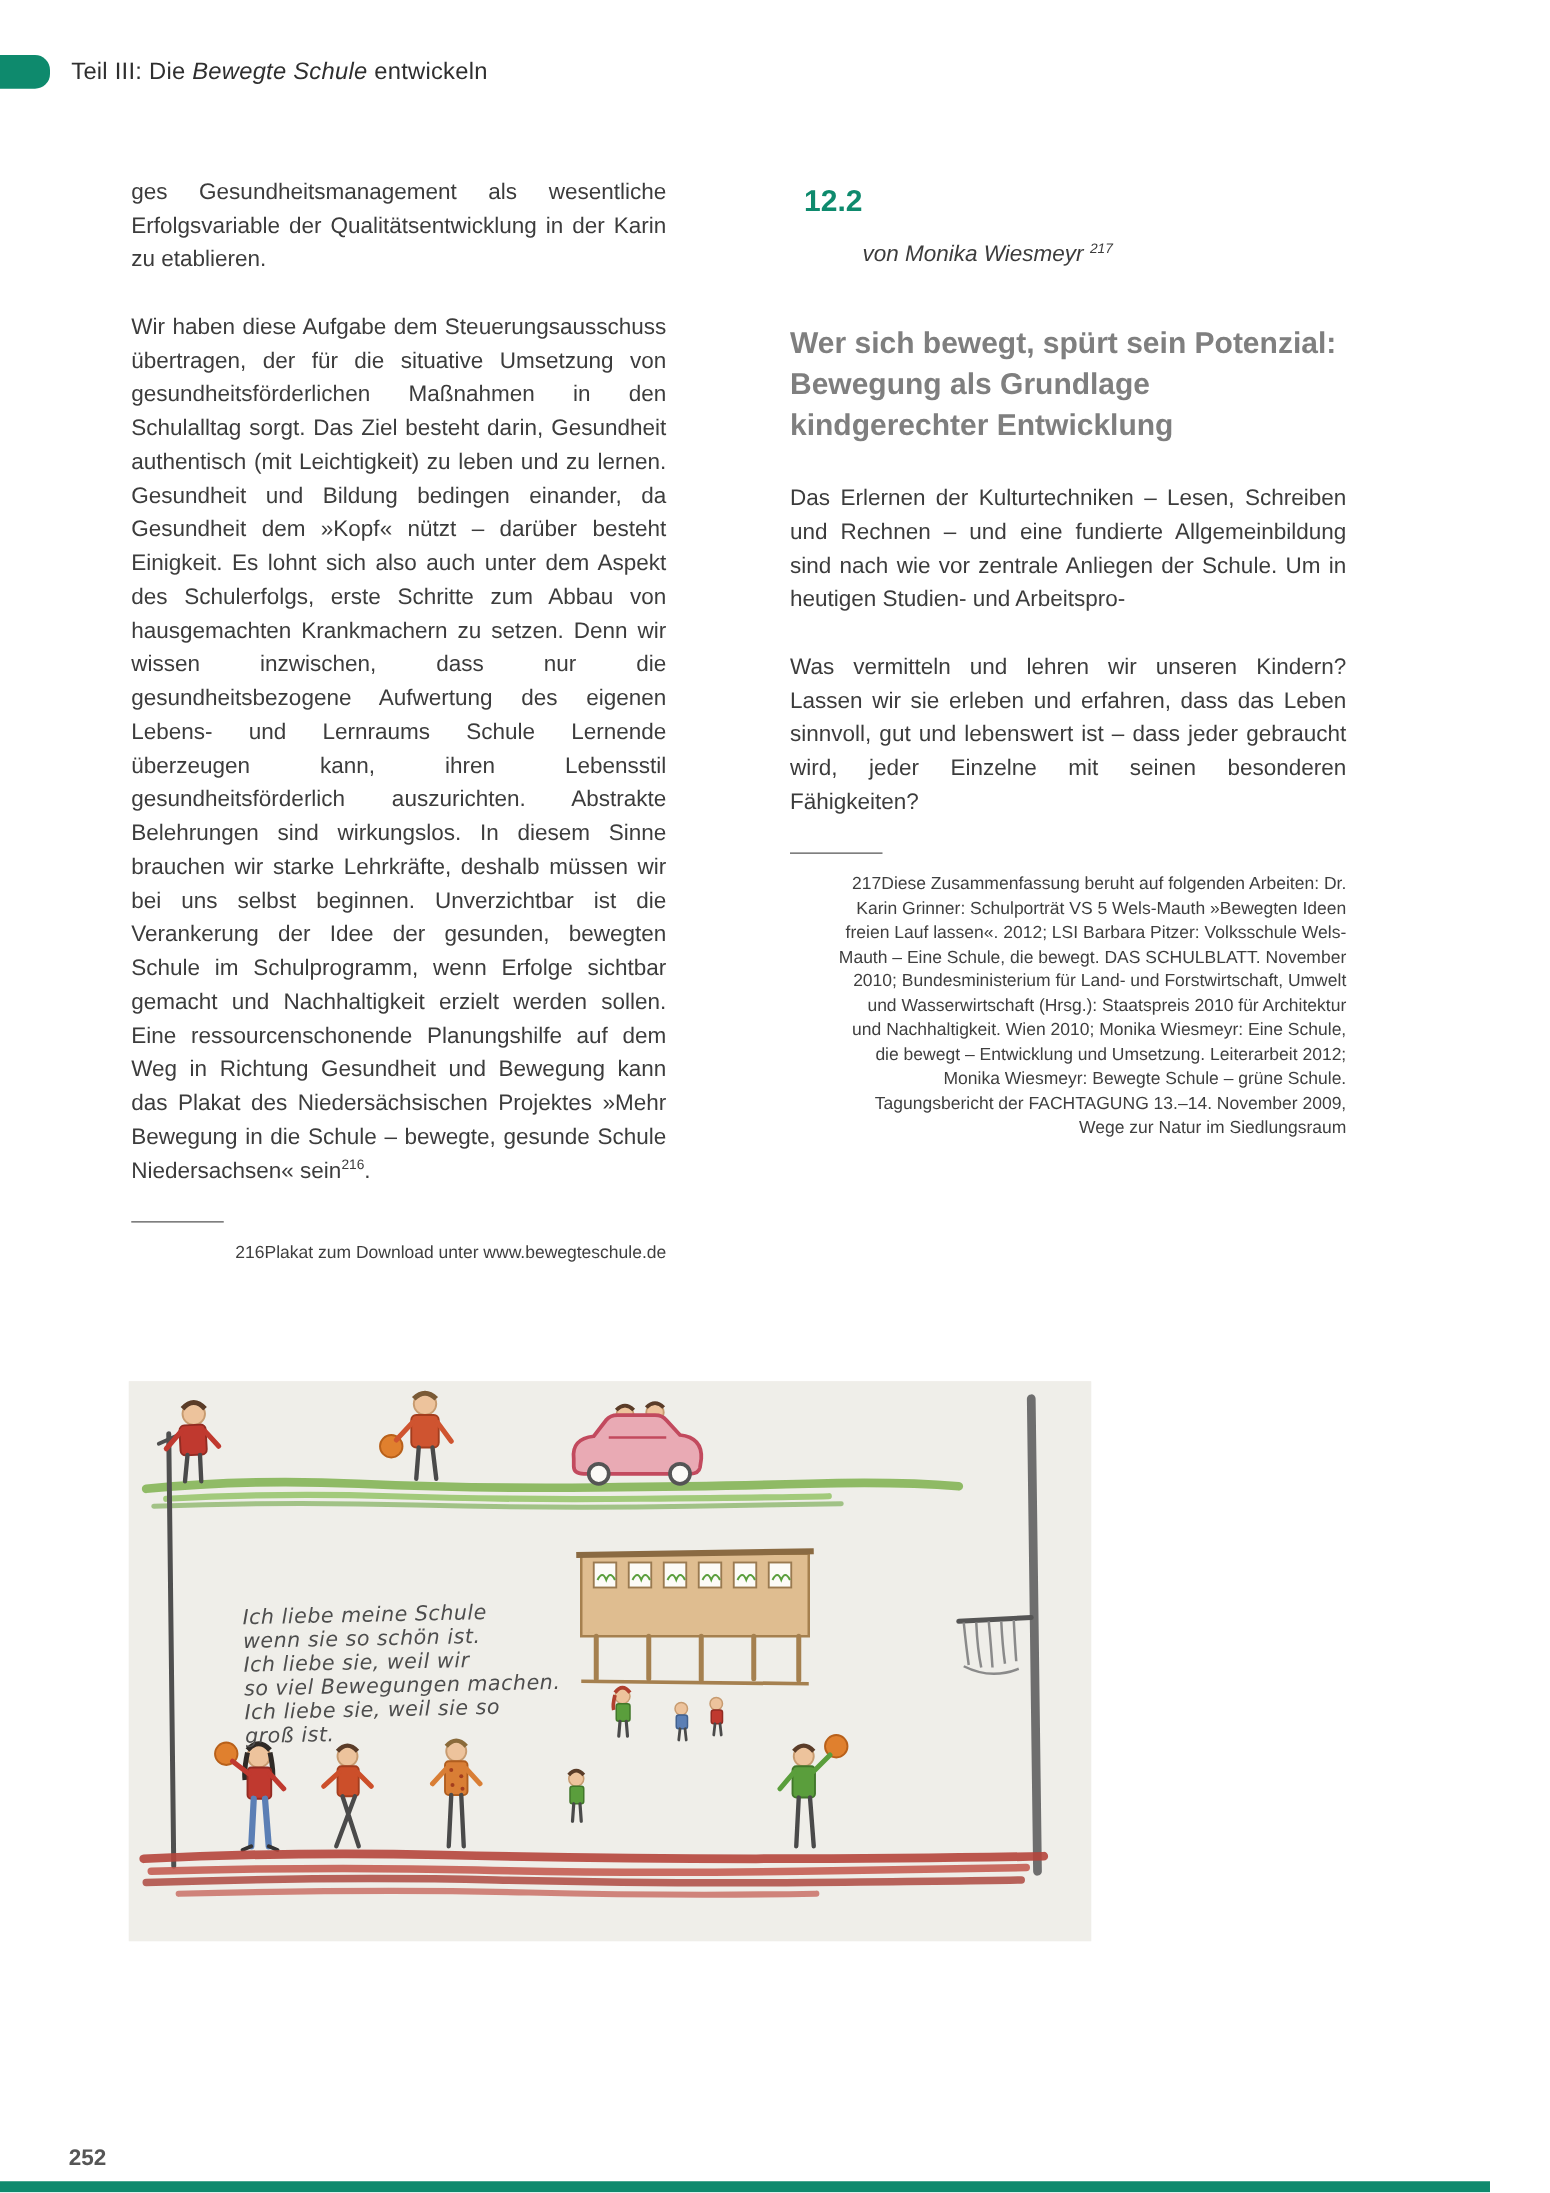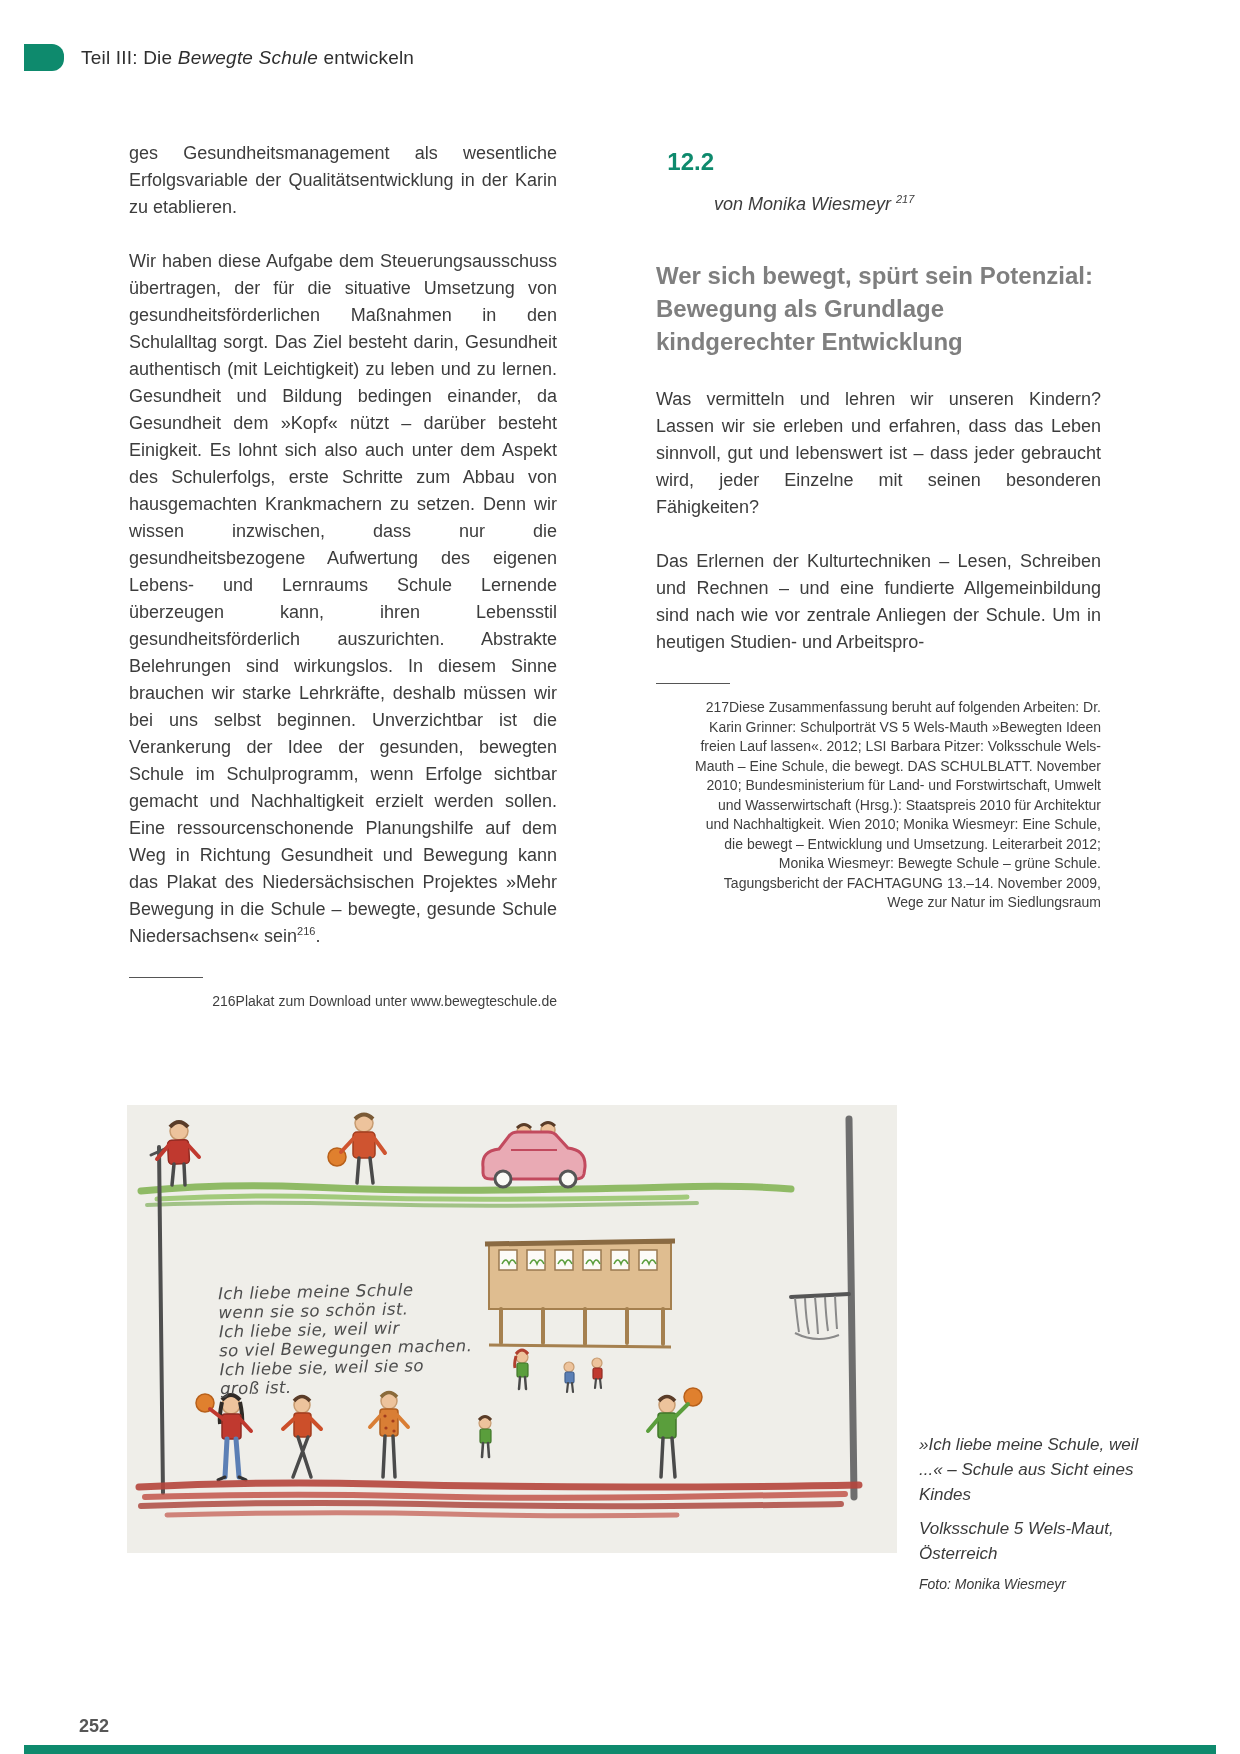--- a/index.html
+++ b/index.html
@@ -1,17 +1,17 @@
 <!DOCTYPE html>
 <html><head>
 <meta charset="utf-8">
 <style>
   html,body{margin:0;padding:0;background:#ffffff;}
   body{font-family:"Liberation Sans","DejaVu Sans",sans-serif;color:#3c3c3c;}
-  .page{position:relative;width:1192px;height:1754px;background:#ffffff;overflow:hidden;margin-left:24px;}
+  .page{position:relative;width:1192px;height:1754px;background:#ffffff;overflow:hidden;}
 
   
   .running-header{position:absolute;top:44px;left:0;display:flex;align-items:center;}
   .header-tab{width:40px;height:27px;background:#0e8a6d;border-radius:0 12px 12px 0;}
   .header-title{margin-left:17px;font-size:19px;color:#2f2f2f;letter-spacing:.2px;}
   .header-title .em{font-style:italic;}
 
   
   .col{position:absolute;top:140px;}
   .col-left{left:105px;width:428px;}
@@ -63,22 +63,22 @@
     <div class="fn-rule"></div>
     <div class="footnote fn-hang"><span class="fn-num">216</span><span>Plakat zum Download unter www.bewegteschule.de</span></div>
   </div>
 
   <div class="col col-right">
     <div class="section-heading">
       <span class="section-number">12.2</span>
     </div>
     <div class="byline"><span>von Monika Wiesmeyr</span> <sup>217</sup></div>
     <div class="sub-heading">Wer sich bewegt, spürt sein Potenzial: Bewegung als Grundlage kindgerechter Entwicklung</div>
+    <p class="para">Das Erlernen der Kulturtechniken – Lesen, Schreiben und Rechnen – und eine fundierte Allgemeinbildung sind nach wie vor zentrale Anliegen der Schule. Um in heutigen Studien- und Arbeitspro-</p>
     <p class="para">Was vermitteln und lehren wir unseren Kindern? Lassen wir sie erleben und erfahren, dass das Leben sinnvoll, gut und lebenswert ist – dass jeder gebraucht wird, jeder Einzelne mit seinen besonderen Fähigkeiten?</p>
-    <p class="para">Das Erlernen der Kulturtechniken – Lesen, Schreiben und Rechnen – und eine fundierte Allgemeinbildung sind nach wie vor zentrale Anliegen der Schule. Um in heutigen Studien- und Arbeitspro-</p>
     <div class="fn-rule"></div>
     <div class="footnote fn-hang"><span class="fn-num">217</span><span>Diese Zusammenfassung beruht auf folgenden Arbeiten: Dr. Karin Grinner: Schulporträt VS 5 Wels-Mauth »Bewegten Ideen freien Lauf lassen«. 2012; LSI Barbara Pitzer: Volksschule Wels-Mauth – Eine Schule, die bewegt. DAS SCHULBLATT. November 2010; Bundesministerium für Land- und Forstwirtschaft, Umwelt und Wasserwirtschaft (Hrsg.): Staatspreis 2010 für Architektur und Nachhaltigkeit. Wien 2010; Monika Wiesmeyr: Eine Schule, die bewegt – Entwicklung und Umsetzung. Leiterarbeit 2012; Monika Wiesmeyr: Bewegte Schule – grüne Schule. Tagungsbericht der FACHTAGUNG 13.–14. November 2009, Wege zur Natur im Siedlungsraum</span></div>
   </div>
 
   <div class="figure">
     <svg viewBox="0 0 770 448" aria-hidden="true">
       <rect width="770" height="448" fill="#efeee9"></rect>
 
       <g fill="none" stroke-linecap="round" opacity="0.85">
         <path d="M14,86 q80,-8 170,-4 t190,3 t170,-3 t120,2" stroke="#7fb24f" stroke-width="7"></path>
@@ -220,21 +220,16 @@
     <div class="handwriting">
       <div>Ich liebe meine Schule</div>
       <div>wenn sie so schön ist.</div>
       <div>Ich liebe sie, weil wir</div>
       <div>so viel Bewegungen machen.</div>
       <div>Ich liebe sie, weil sie so</div>
       <div>groß ist.</div>
     </div>
   </div>
 
-  <div class="figure-caption">
-    <p class="cap-main">»Ich liebe meine Schule, weil ...« – Schule aus Sicht eines Kindes</p>
-    <p class="cap-main">Volksschule 5 Wels-Maut, Österreich</p>
-    <p class="cap-credit">Foto: Monika Wiesmeyr</p>
-  </div>
 
   <div class="page-number">252</div>
   <div class="footer-bar"></div>
 </div>
 
 </body></html>

